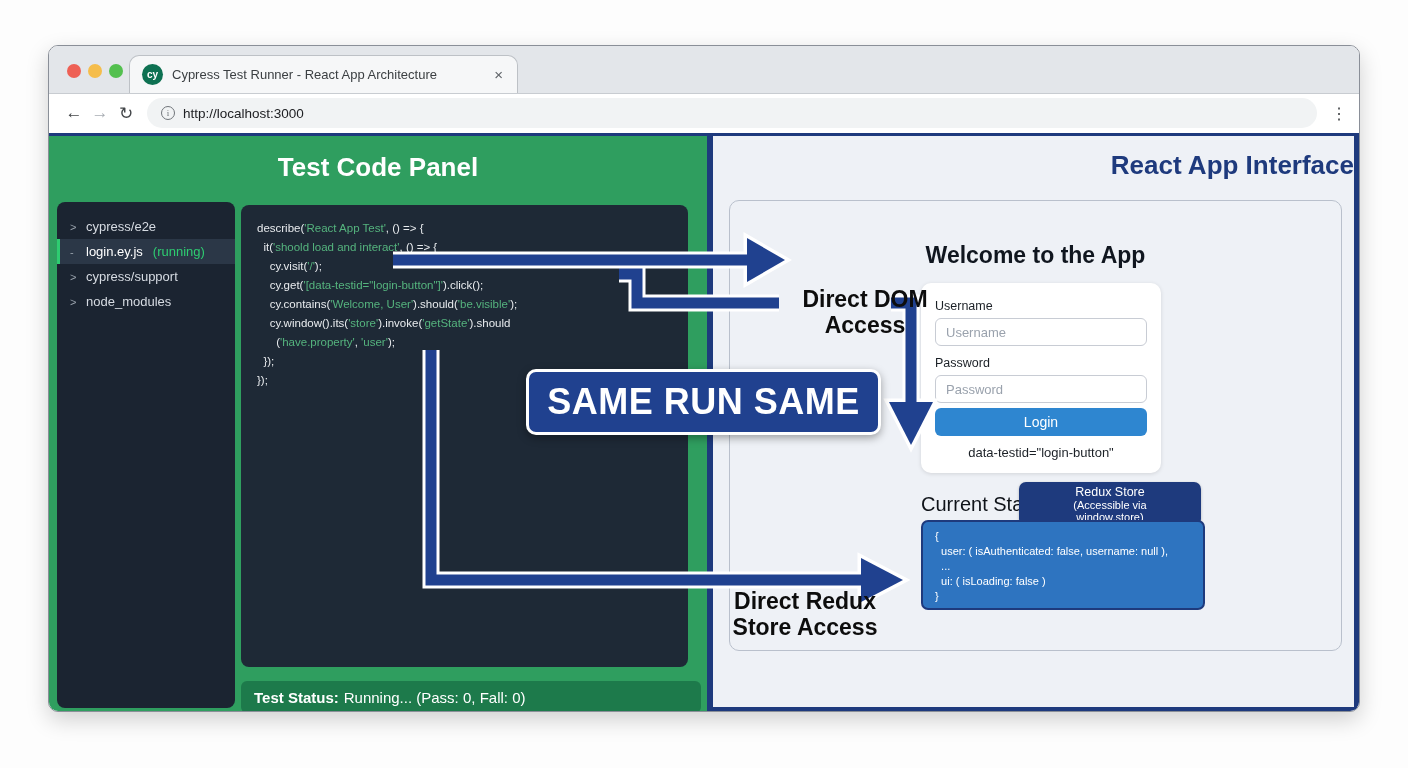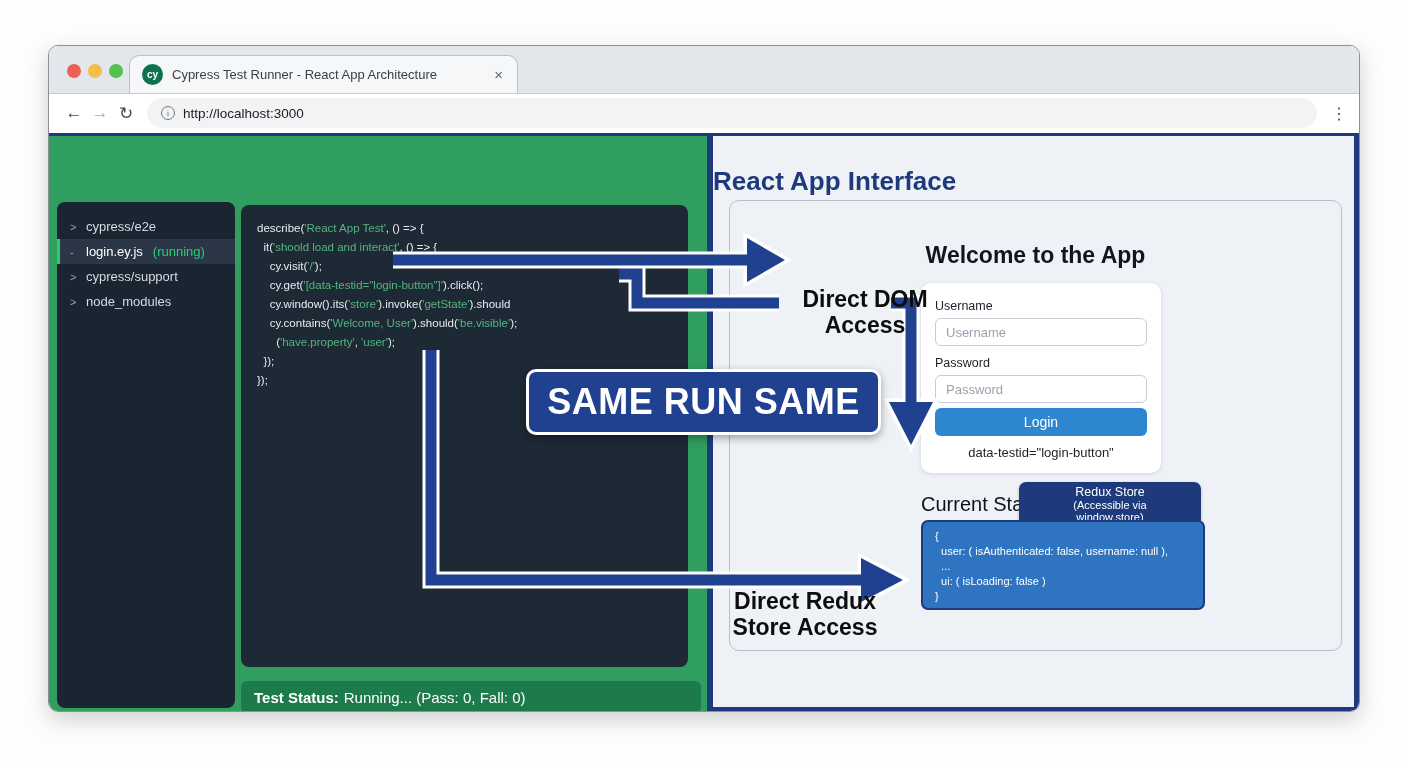--- a/index.html
+++ b/index.html
@@ -55,21 +55,21 @@
              font-family:Liberation Sans, sans-serif; font-size:11.5px; line-height:19px; }
   .codeline { white-space:pre; color:#e8ebee; }
   .seg-s { color:#55b47e; }
 
   .statusbar { position:absolute; left:192px; top:545px; width:460px; height:32px;
                background:#1d7a4b; border-radius:6px; display:flex; align-items:center;
                padding:4px 13px; color:#fff; font-size:15px; }
   .statusbar b { margin-right:5px; }
 
   
-  .rp-title { text-align:left; margin-top:30px; font-size:26px; font-weight:bold; color:#1e3a7d; }
+  .rp-title { text-align:right; margin-top:14px; font-size:26px; font-weight:bold; color:#1e3a7d; }
   .inner-card { position:absolute; left:16px; top:64px; width:613px; height:451px;
                 border:1px solid #b9c0cc; border-radius:10px; }
   .app-heading { position:absolute; left:16px; top:106px; width:613px; text-align:center;
                  font-size:23px; font-weight:bold; color:#10161f; }
   .login-card { position:absolute; left:208px; top:147px; width:240px; height:190px;
                 background:#fff; border-radius:10px; box-shadow:0 1px 4px rgba(0,0,0,.12);
                 padding:14px; }
   .f-label { font-size:12.5px; color:#1b2026; margin:2px 0 5px; }
   .f-input { width:212px; height:28px; border:1px solid #c8ccd4; border-radius:6px;
              padding:0 10px; font-size:13px; color:#333; background:#fff; font-family:"Liberation Sans",sans-serif;}
@@ -125,20 +125,21 @@
       <div class="urlbar">
         <span class="info-ic">i</span>
         <span class="url-text">http://localhost:3000</span>
       </div>
       <span class="dots">⋮</span>
     </div>
 
     <div class="content">
 
       <div class="left-panel">
+        <div class="lp-title">Test Code Panel</div>
 
         <div class="filetree" id="file-tree">
             <div class="tree-row">
               <span class="pfx">&gt;</span>
               <span>cypress/e2e</span>
             </div>
             <div class="tree-row sel">
               <span class="pfx">-</span>
               <span>login.ey.js</span>
               <span class="sts">(running)</span>
@@ -151,22 +152,22 @@
               <span class="pfx">&gt;</span>
               <span>node_modules</span>
             </div>
           </div>
 
         <div class="codebox" id="code-lines">
             <div class="codeline"><span class="seg-p">describe(</span><span class="seg-s">'React App Test'</span><span class="seg-p">, () =&gt; {</span></div>
             <div class="codeline"><span class="seg-p">  it(</span><span class="seg-s">'shoold load and interact'</span><span class="seg-p">, () =&gt; {</span></div>
             <div class="codeline"><span class="seg-p">    cy.visit(</span><span class="seg-s">'/'</span><span class="seg-p">);</span></div>
             <div class="codeline"><span class="seg-p">    cy.get(</span><span class="seg-s">'[data-testid="login-button"]'</span><span class="seg-p">).click();</span></div>
+            <div class="codeline"><span class="seg-p">    cy.contains(</span><span class="seg-s">'Welcome, User'</span><span class="seg-p">).should(</span><span class="seg-s">'be.visible'</span><span class="seg-p">);</span></div>
             <div class="codeline"><span class="seg-p">    cy.window().its(</span><span class="seg-s">'store'</span><span class="seg-p">).invoke(</span><span class="seg-s">'getState'</span><span class="seg-p">).should</span></div>
-            <div class="codeline"><span class="seg-p">    cy.contains(</span><span class="seg-s">'Welcome, User'</span><span class="seg-p">).should(</span><span class="seg-s">'be.visible'</span><span class="seg-p">);</span></div>
             <div class="codeline"><span class="seg-p">      (</span><span class="seg-s">'have.property'</span><span class="seg-p">, </span><span class="seg-s">'user'</span><span class="seg-p">);</span></div>
             <div class="codeline"><span class="seg-p">  });</span></div>
             <div class="codeline"><span class="seg-p">});</span></div>
           </div>
 
         <div class="statusbar">
           <b>Test Status:</b>
           <span>Running... (Pass: 0, Fall: 0)</span>
         </div>
       </div>

